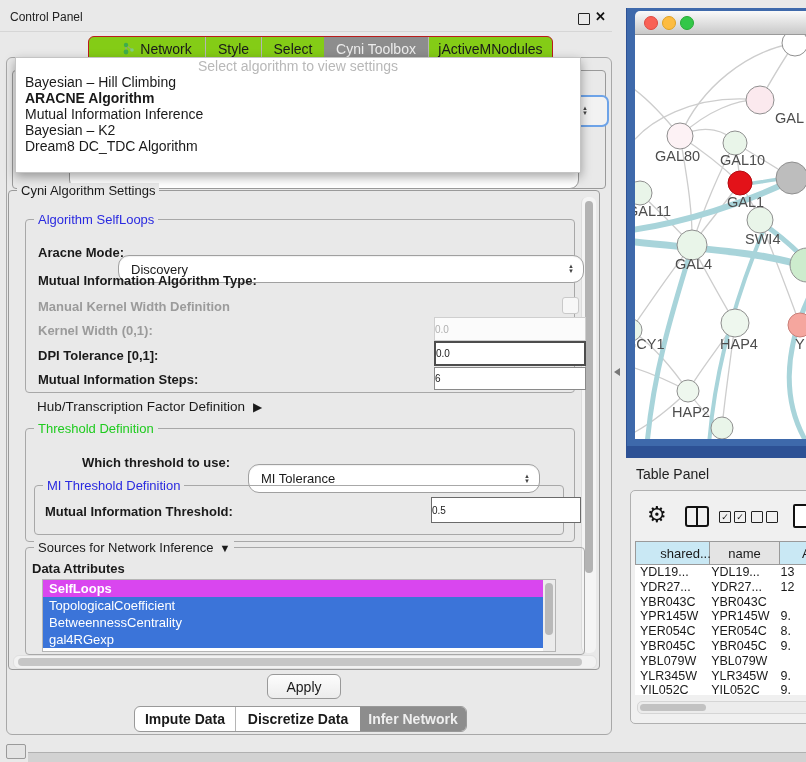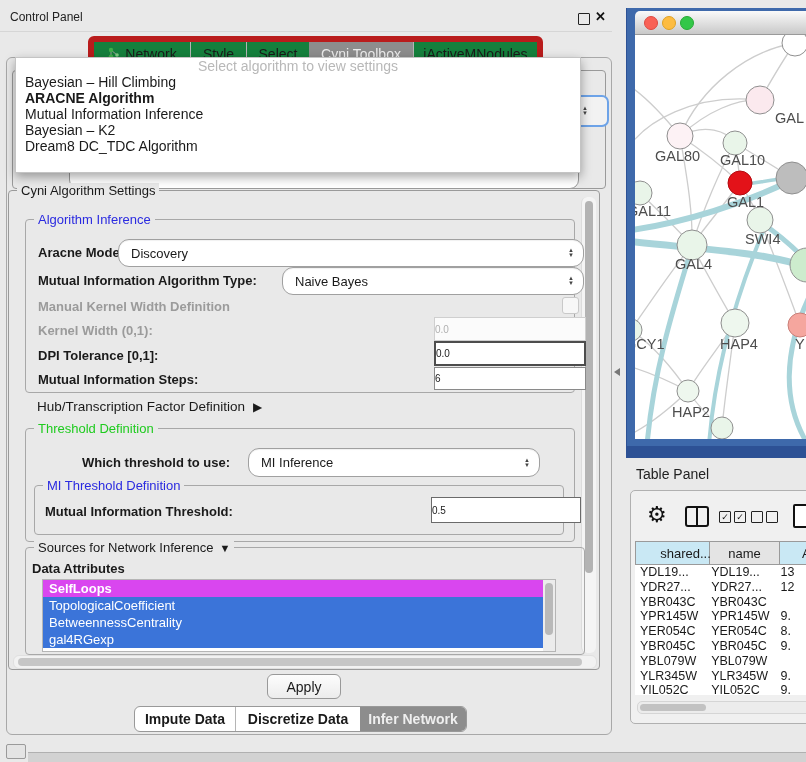--- a/index.html
+++ b/index.html
@@ -5,21 +5,21 @@
   html,body{margin:0;padding:0;}
   body{width:806px;height:762px;position:relative;background:#e9e9e9;
        font-family:"Liberation Sans",sans-serif;overflow:hidden;color:#1a1a1a;}
   .abs{position:absolute;}
   .grp{position:absolute;border:1px solid #9a9a9a;border-radius:4px;}
   .grp>.legend{position:absolute;top:-8px;left:8px;background:#e9e9e9;padding:0 4px;
        font-size:13px;white-space:nowrap;}
   .lbl{position:absolute;font-size:13px;font-weight:bold;white-space:nowrap;}
   .lbl.dis{color:#9b9b9b;}
   .combo{position:absolute;background:#fff;border:1px solid #a0a0a0;border-radius:11px;
-       display:flex;align-items:center;font-size:13px;box-shadow:inset 0 1px 1px rgba(0,0,0,.06);}
+       display:flex;align-items:center;font-size:13px;box-shadow:inset 0 1px 1px rgba(0,0,0,.06);margin-top:16px;}
   .combo .ctext{padding-left:12px;flex:1;}
   .combo .carr{width:16px;text-align:center;font-size:6px;line-height:5px;color:#444;margin-right:4px;}
   .field{position:absolute;background:#fff;border:1px solid #8a8a8a;font-size:10px;
        display:flex;align-items:center;justify-content:flex-start;padding-right:6px;}
   .field.dis{background:#fbfbfb;border-color:#cfcfcf;color:#b0b0b0;}
   .field.focus{border:2px solid #4d4d4d;}
   .tabseg{display:flex;align-items:center;justify-content:center;font-size:14px;
        height:100%;white-space:nowrap;}
   .sep{width:1px;background:#b5b5b5;height:100%;}
   .menu-item{height:16px;line-height:16px;font-size:14px;padding-left:9px;white-space:nowrap;}
@@ -38,21 +38,21 @@
 <div class="abs" style="left:0;top:0;width:620px;height:762px;">
 
   <div class="abs" style="left:0;top:5px;width:612px;height:26px;border-bottom:1px solid #d6d6d6;">
     <span class="abs" style="left:10px;top:5px;font-size:12px;color:#222;">Control Panel</span>
     <span class="abs" style="left:578px;top:8px;width:10px;height:10px;border:1.6px solid #222;border-radius:1px;"></span>
     <span class="abs" style="left:595px;top:4px;font-size:13px;font-weight:bold;color:#111;">✕</span>
   </div>
 
   <div class="abs" style="left:6px;top:57px;width:604px;height:676px;border:1px solid #a8a8a8;border-radius:6px;background:#e9e9e9;"></div>
 
-  <div class="abs" style="left:88px;top:36px;height:23px;display:flex;background:#15803d;border:6px solid #b91c1c;border-radius:6px 6px 0 0;overflow:hidden;z-index:2;">
+  <div class="abs" style="left:88px;top:36px;height:23px;display:flex;background:#84cc16;border:1px solid #b91c1c;border-radius:6px 6px 0 0;overflow:hidden;z-index:2;padding-left:20px;">
     <div class="tabseg" style="width:96px;">
       <svg width="13" height="13" viewBox="0 0 13 13" style="margin-right:5px;">
         <line x1="4" y1="3" x2="4" y2="10" stroke="#9a9a9a" stroke-width="1"></line>
         <line x1="4" y1="3" x2="10" y2="8" stroke="#9a9a9a" stroke-width="1"></line>
         <circle cx="4" cy="3" r="2.2" fill="#3fae49"></circle>
         <circle cx="4" cy="10" r="2.4" fill="#3fae49"></circle>
         <circle cx="10" cy="8" r="1.8" fill="#7fcc84"></circle>
       </svg>
       <span>Network</span>
     </div>
@@ -94,33 +94,29 @@
 
     <div class="abs" style="left:572px;top:6px;width:14px;height:456px;background:#f4f4f4;border-left:1px solid #dcdcdc;border-radius:6px;">
       <div class="abs" style="left:3px;top:4px;width:8px;height:372px;background:#b3b3b3;border-radius:4px;"></div>
     </div>
 
     <div class="abs" style="left:4px;top:464px;width:582px;height:12px;background:#f2f2f2;border:1px solid #e0e0e0;border-radius:6px;">
       <div class="abs" style="left:4px;top:2px;width:564px;height:8px;background:#c6c6c6;border-radius:4px;"></div>
     </div>
 
     <div class="grp" style="left:16px;top:28px;width:548px;height:172px;border-color:#a8a8a8;">
-      <span class="legend" style="color:#2a2ae0;">Algorithm Inference</span>
+      <span class="legend" style="color:#2a2ae0;">Algorithm SelfLoops</span>
 
       <span class="lbl" style="left:12px;top:25px;">Aracne Mode:</span>
       <div class="combo" style="left:92px;top:19px;width:464px;height:26px;">
         <span class="ctext">Discovery</span>
         <span class="carr">▲<br>▼</span>
       </div>
 
       <span class="lbl" style="left:12px;top:53px;">Mutual Information Algorithm Type:</span>
-      <div class="combo" style="left:256px;top:47px;width:300px;height:26px;">
-        <span class="ctext">Naive Bayes</span>
-        <span class="carr">▲<br>▼</span>
-      </div>
 
       <span class="lbl dis" style="left:12px;top:79px;">Manual Kernel Width Definition</span>
       <div class="abs" style="left:536px;top:77px;width:15px;height:15px;border:1.5px solid #c9c9c9;border-radius:3px;background:#f7f7f7;"></div>
 
       <span class="lbl dis" style="left:12px;top:103px;">Kernel Width (0,1):</span>
       <div class="field dis" style="left:408px;top:97px;width:144px;height:22px;">
         <span>0.0</span>
       </div>
 
       <span class="lbl" style="left:12px;top:128px;">DPI Tolerance [0,1]:</span>
@@ -137,21 +133,21 @@
     <div class="abs" style="left:28px;top:208px;font-size:13.5px;display:flex;align-items:center;">
       <span>Hub/Transcription Factor Definition</span>
       <span style="margin-left:8px;font-size:12px;">▶</span>
     </div>
 
     <div class="grp" style="left:16px;top:237px;width:548px;height:112px;border-color:#a8a8a8;">
       <span class="legend" style="color:#1ecb1e;">Threshold Definition</span>
 
       <span class="lbl" style="left:56px;top:26px;">Which threshold to use:</span>
       <div class="combo" style="left:222px;top:19px;width:290px;height:27px;">
-        <span class="ctext">MI Inference</span>
+        <span class="ctext">MI Tolerance</span>
         <span class="carr">▲<br>▼</span>
       </div>
 
       <div class="grp" style="left:8px;top:56px;width:528px;height:48px;border-color:#a8a8a8;">
         <span class="legend" style="color:#2a2ae0;">MI Threshold Definition</span>
         <span class="lbl" style="left:10px;top:18px;">Mutual Information Threshold:</span>
         <div class="field" style="left:396px;top:11px;width:142px;height:24px;border-color:#6a6a6a;">
           <span>0.5</span>
         </div>
       </div>

